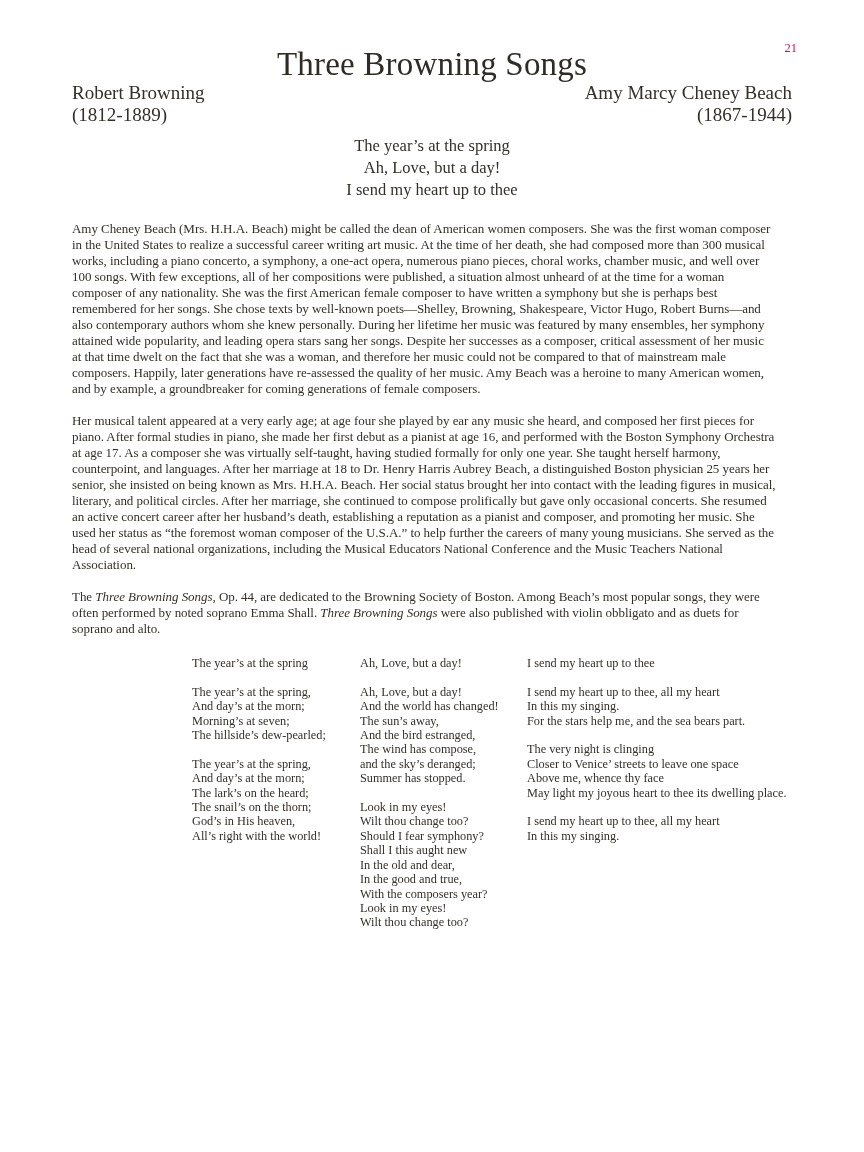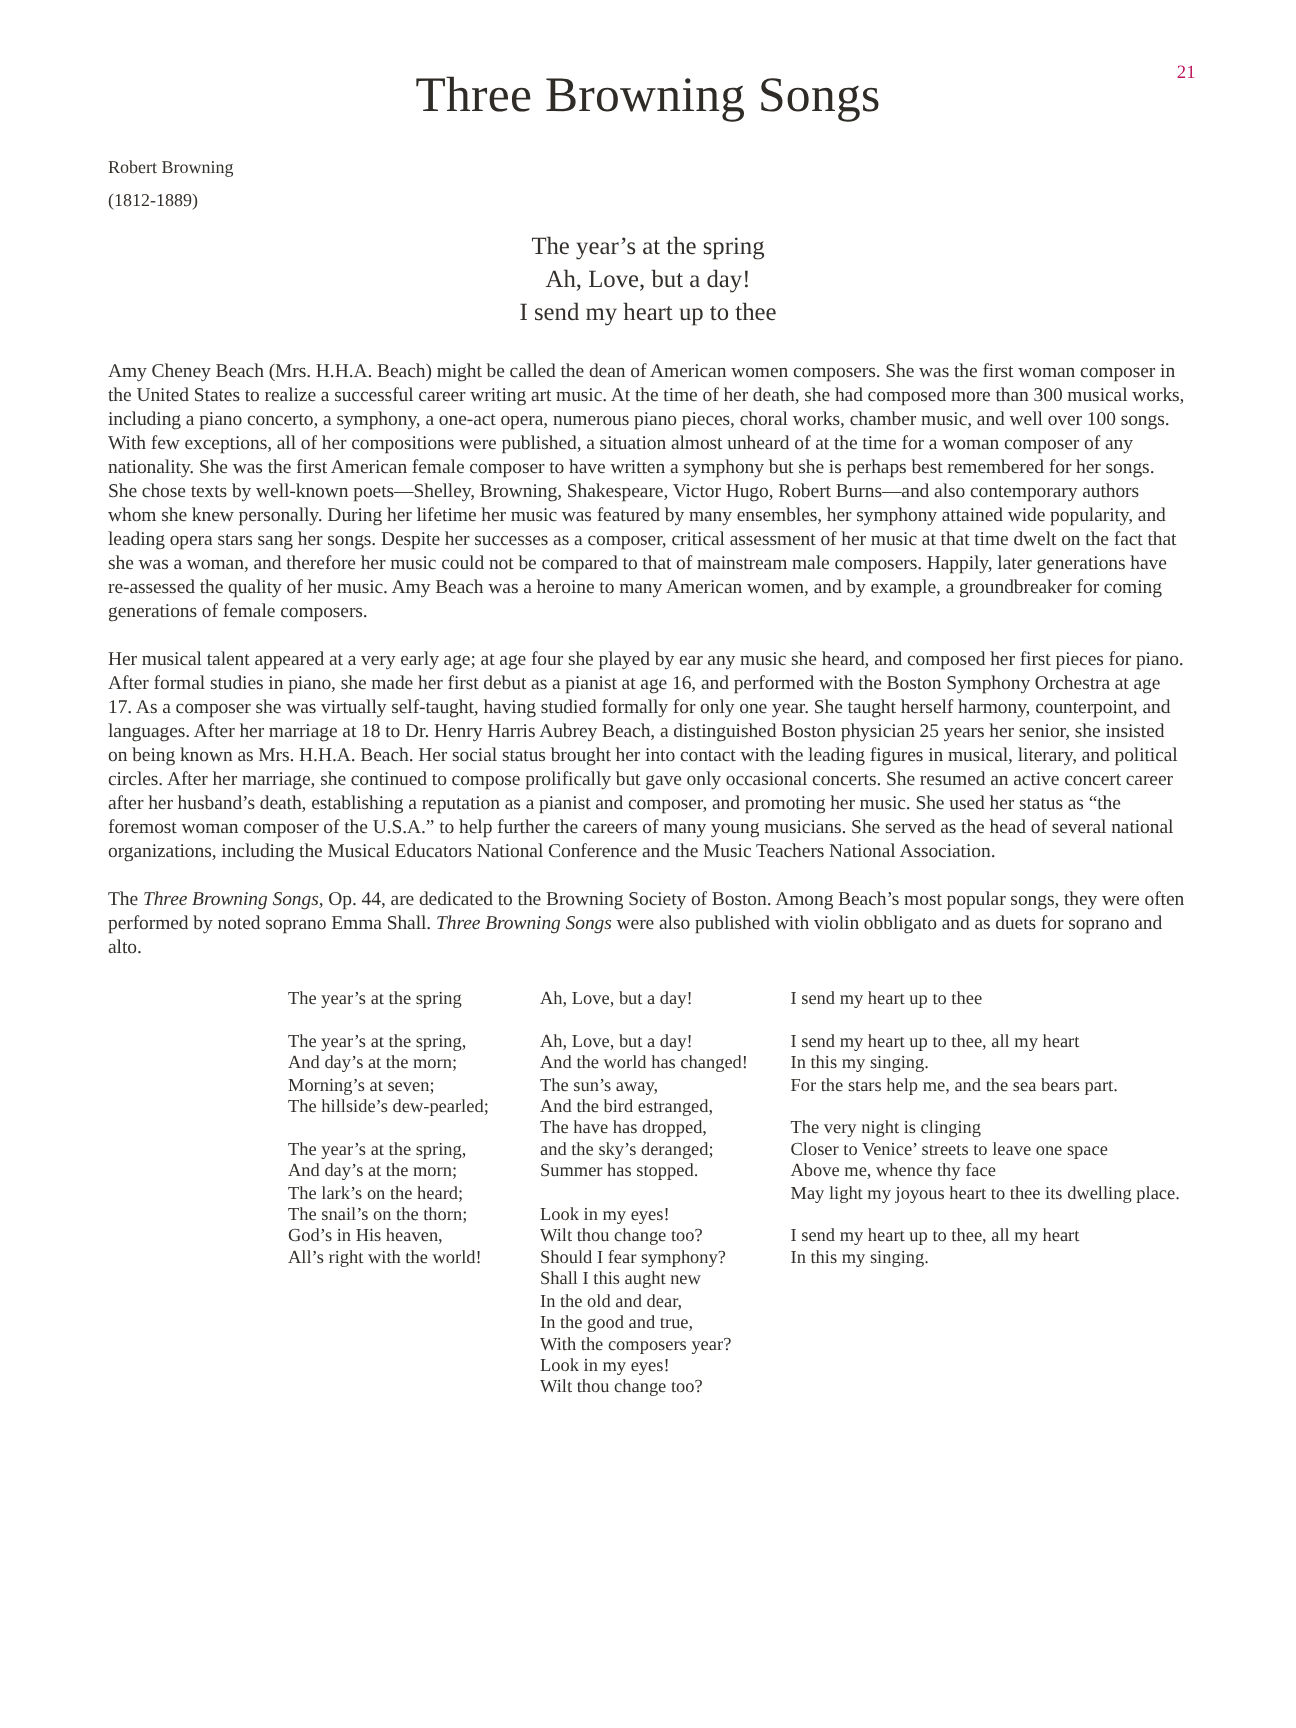--- a/index.html
+++ b/index.html
@@ -27,38 +27,37 @@
     text-align: center;
     font-size: 33px;
     font-weight: normal;
     line-height: 36px;
     letter-spacing: 0.2px;
     color: #2f2c28;
   }
   .byline-row {
     display: flex;
     justify-content: space-between;
-    margin-top: 18px;
-    font-size: 12px;
+    font-size: 19px;
     line-height: 22px;
   }
   .byline-right { text-align: right; }
   .epigraph {
     margin-top: 9px;
     text-align: center;
     font-size: 16.5px;
     line-height: 22px;
   }
   .biography {
     margin-top: 20px;
     font-size: 13px;
     line-height: 16px;
     letter-spacing: -0.05px;
   }
-  .bio-para { margin: 0 0 16px 0; }
+  .bio-para { margin: 0 16px 16px 0; }
   .bio-para i { font-style: italic; }
   .songs {
     display: flex;
     margin-left: 120px;
     margin-top: 19px;
     font-size: 12.3px;
     line-height: 14.4px;
     white-space: nowrap;
   }
   .song-col-1 { width: 168px; flex: 0 0 auto; }
@@ -71,20 +70,24 @@
 
 <div class="page">
   <div class="page-number">21</div>
 
   <h1 class="title">Three Browning Songs</h1>
 
   <div class="byline-row">
     <div class="byline-left">
       <div>Robert Browning</div>
       <div>(1812-1889)</div>
+    </div>
+    <div class="byline-right">
+      <div>Amy Marcy Cheney Beach</div>
+      <div>(1867-1944)</div>
     </div>
   </div>
 
   <div class="epigraph">
       <div>The year’s at the spring</div>
       <div>Ah, Love, but a day!</div>
       <div>I send my heart up to thee</div>
     </div>
 
   <div class="biography">
@@ -109,21 +112,21 @@
         <div class="poem-line">God’s in His heaven,</div>
         <div class="poem-line">All’s right with the world!</div>
       </div>
     <div class="song-col-2">
         <div class="poem-line">Ah, Love, but a day!</div>
         <div class="poem-line">&nbsp;</div>
         <div class="poem-line">Ah, Love, but a day!</div>
         <div class="poem-line">And the world has changed!</div>
         <div class="poem-line">The sun’s away,</div>
         <div class="poem-line">And the bird estranged,</div>
-        <div class="poem-line">The have has dropped,</div>
+        <div class="poem-line">The wind has compose,</div>
         <div class="poem-line">and the sky’s deranged;</div>
         <div class="poem-line">Summer has stopped.</div>
         <div class="poem-line">&nbsp;</div>
         <div class="poem-line">Look in my eyes!</div>
         <div class="poem-line">Wilt thou change too?</div>
         <div class="poem-line">Should I fear symphony?</div>
         <div class="poem-line">Shall I this aught new</div>
         <div class="poem-line">In the old and dear,</div>
         <div class="poem-line">In the good and true,</div>
         <div class="poem-line">With the composers year?</div>

